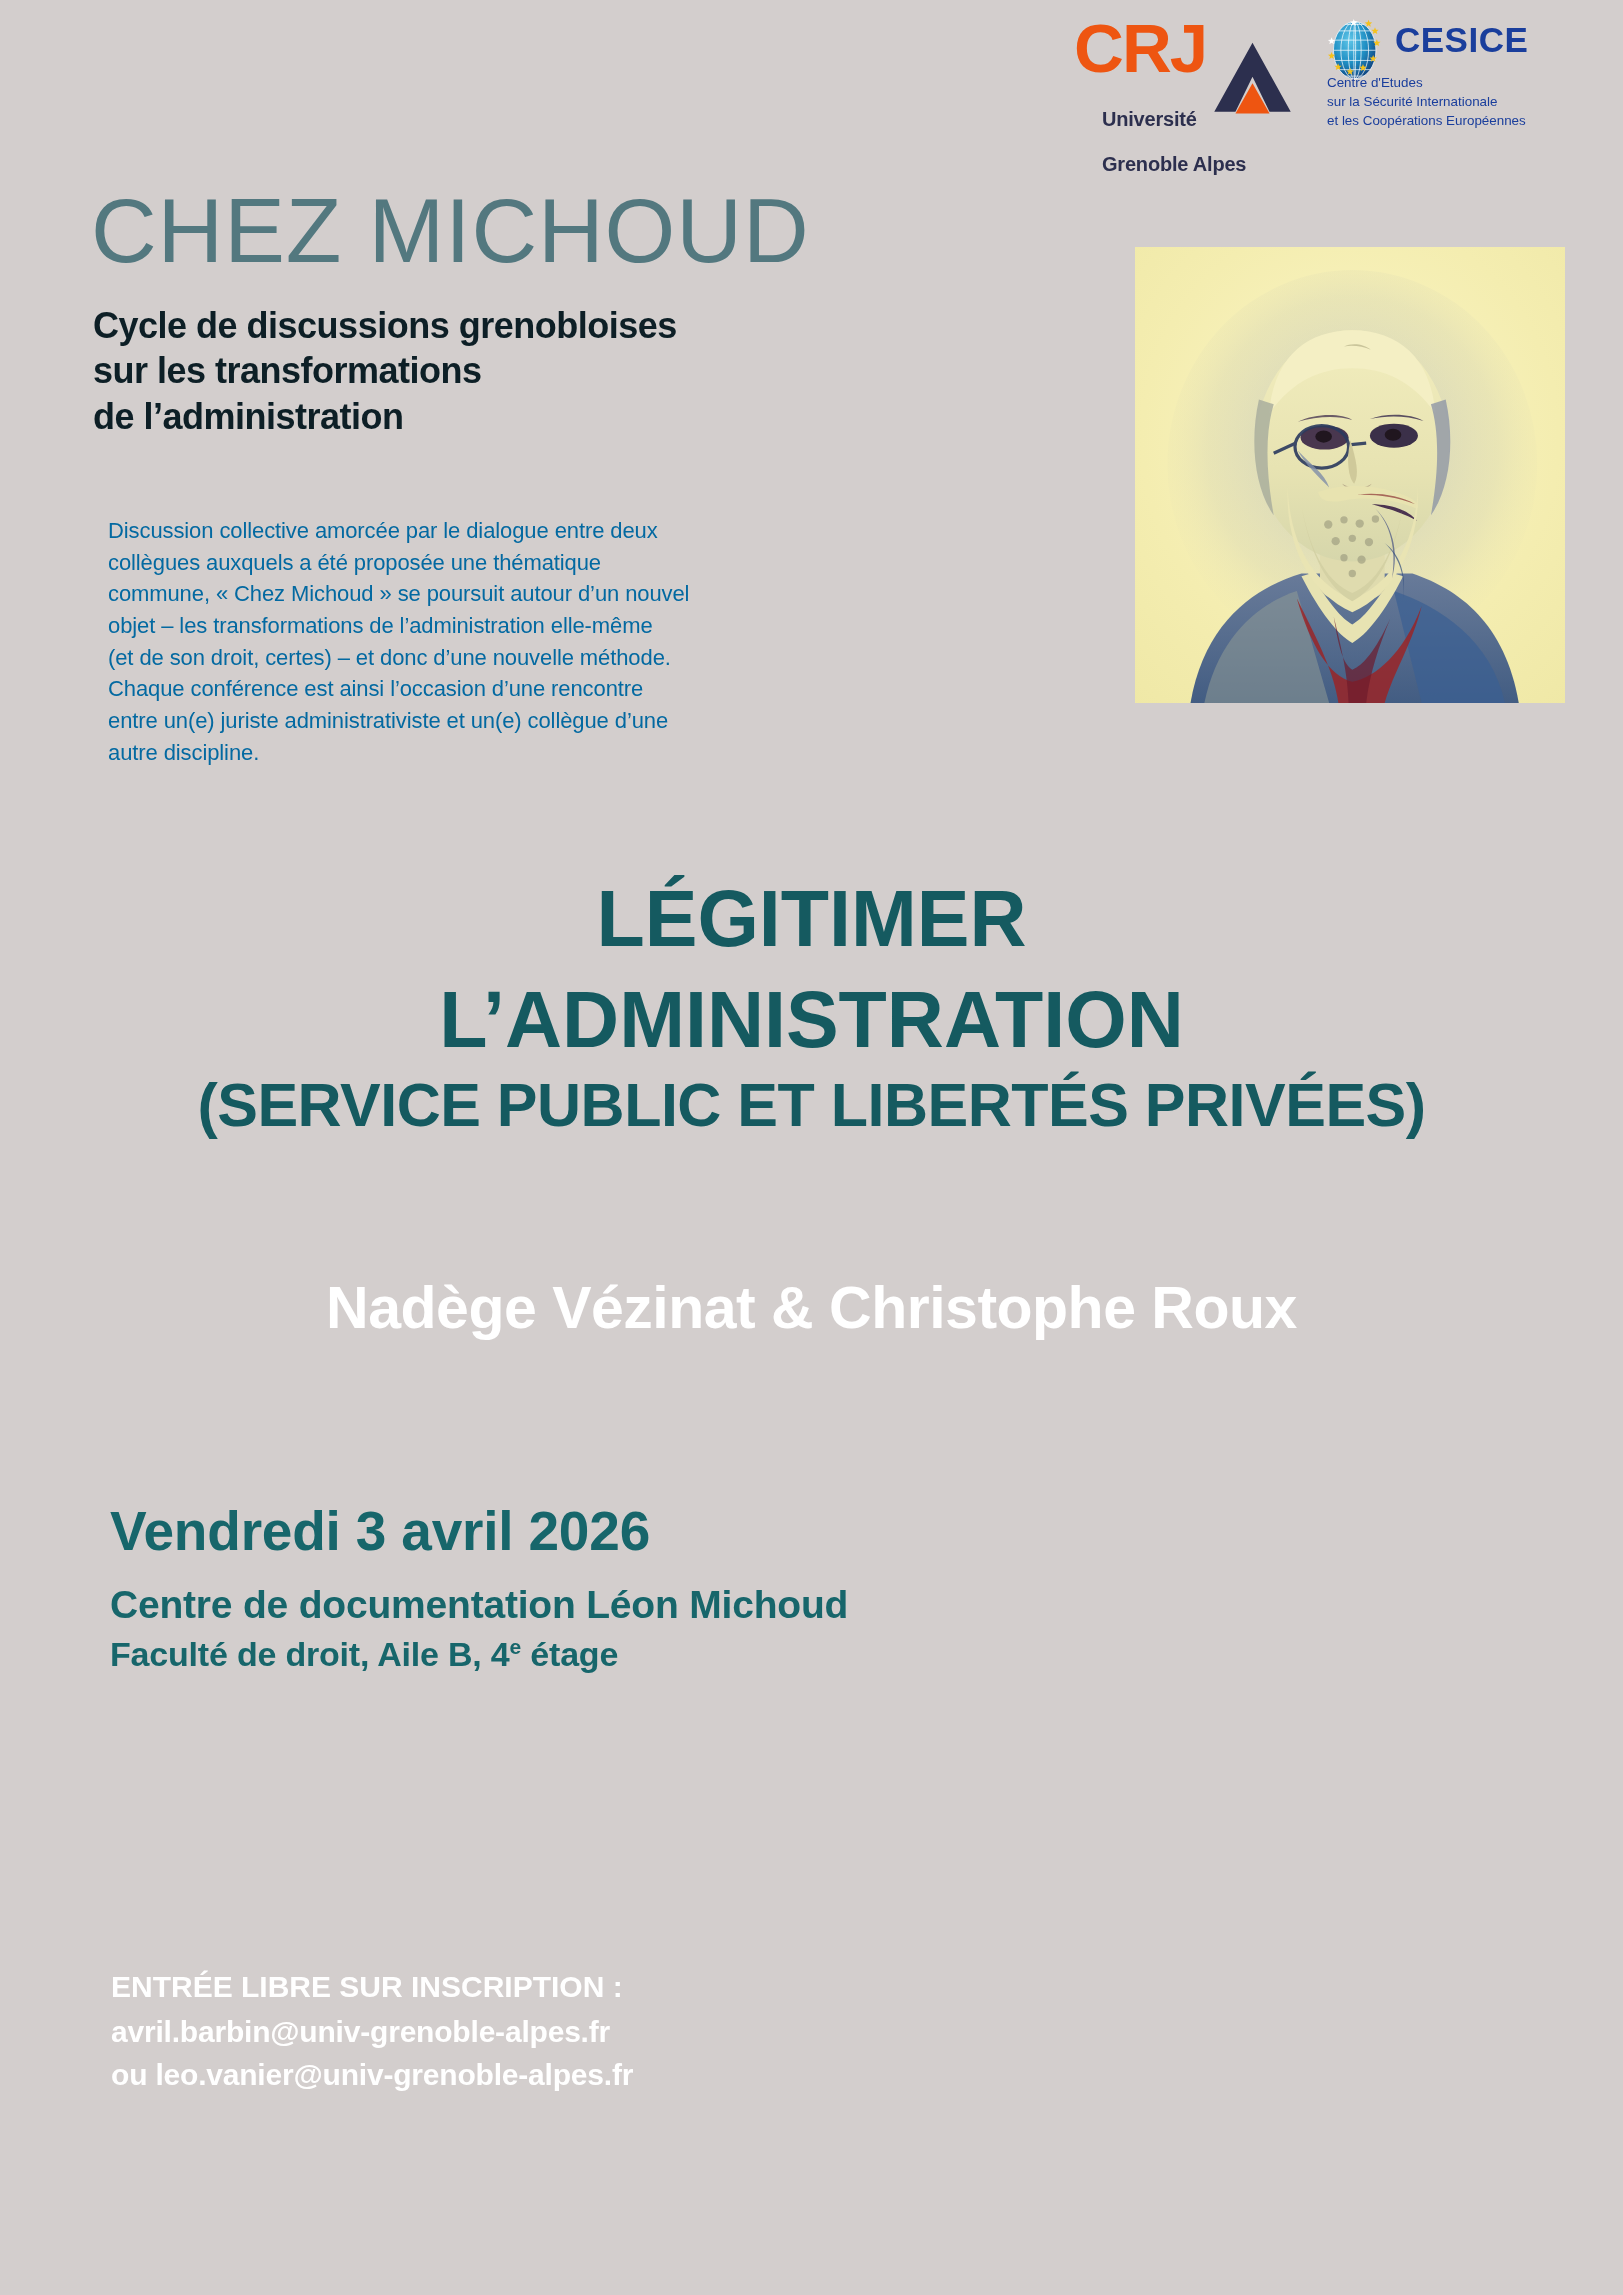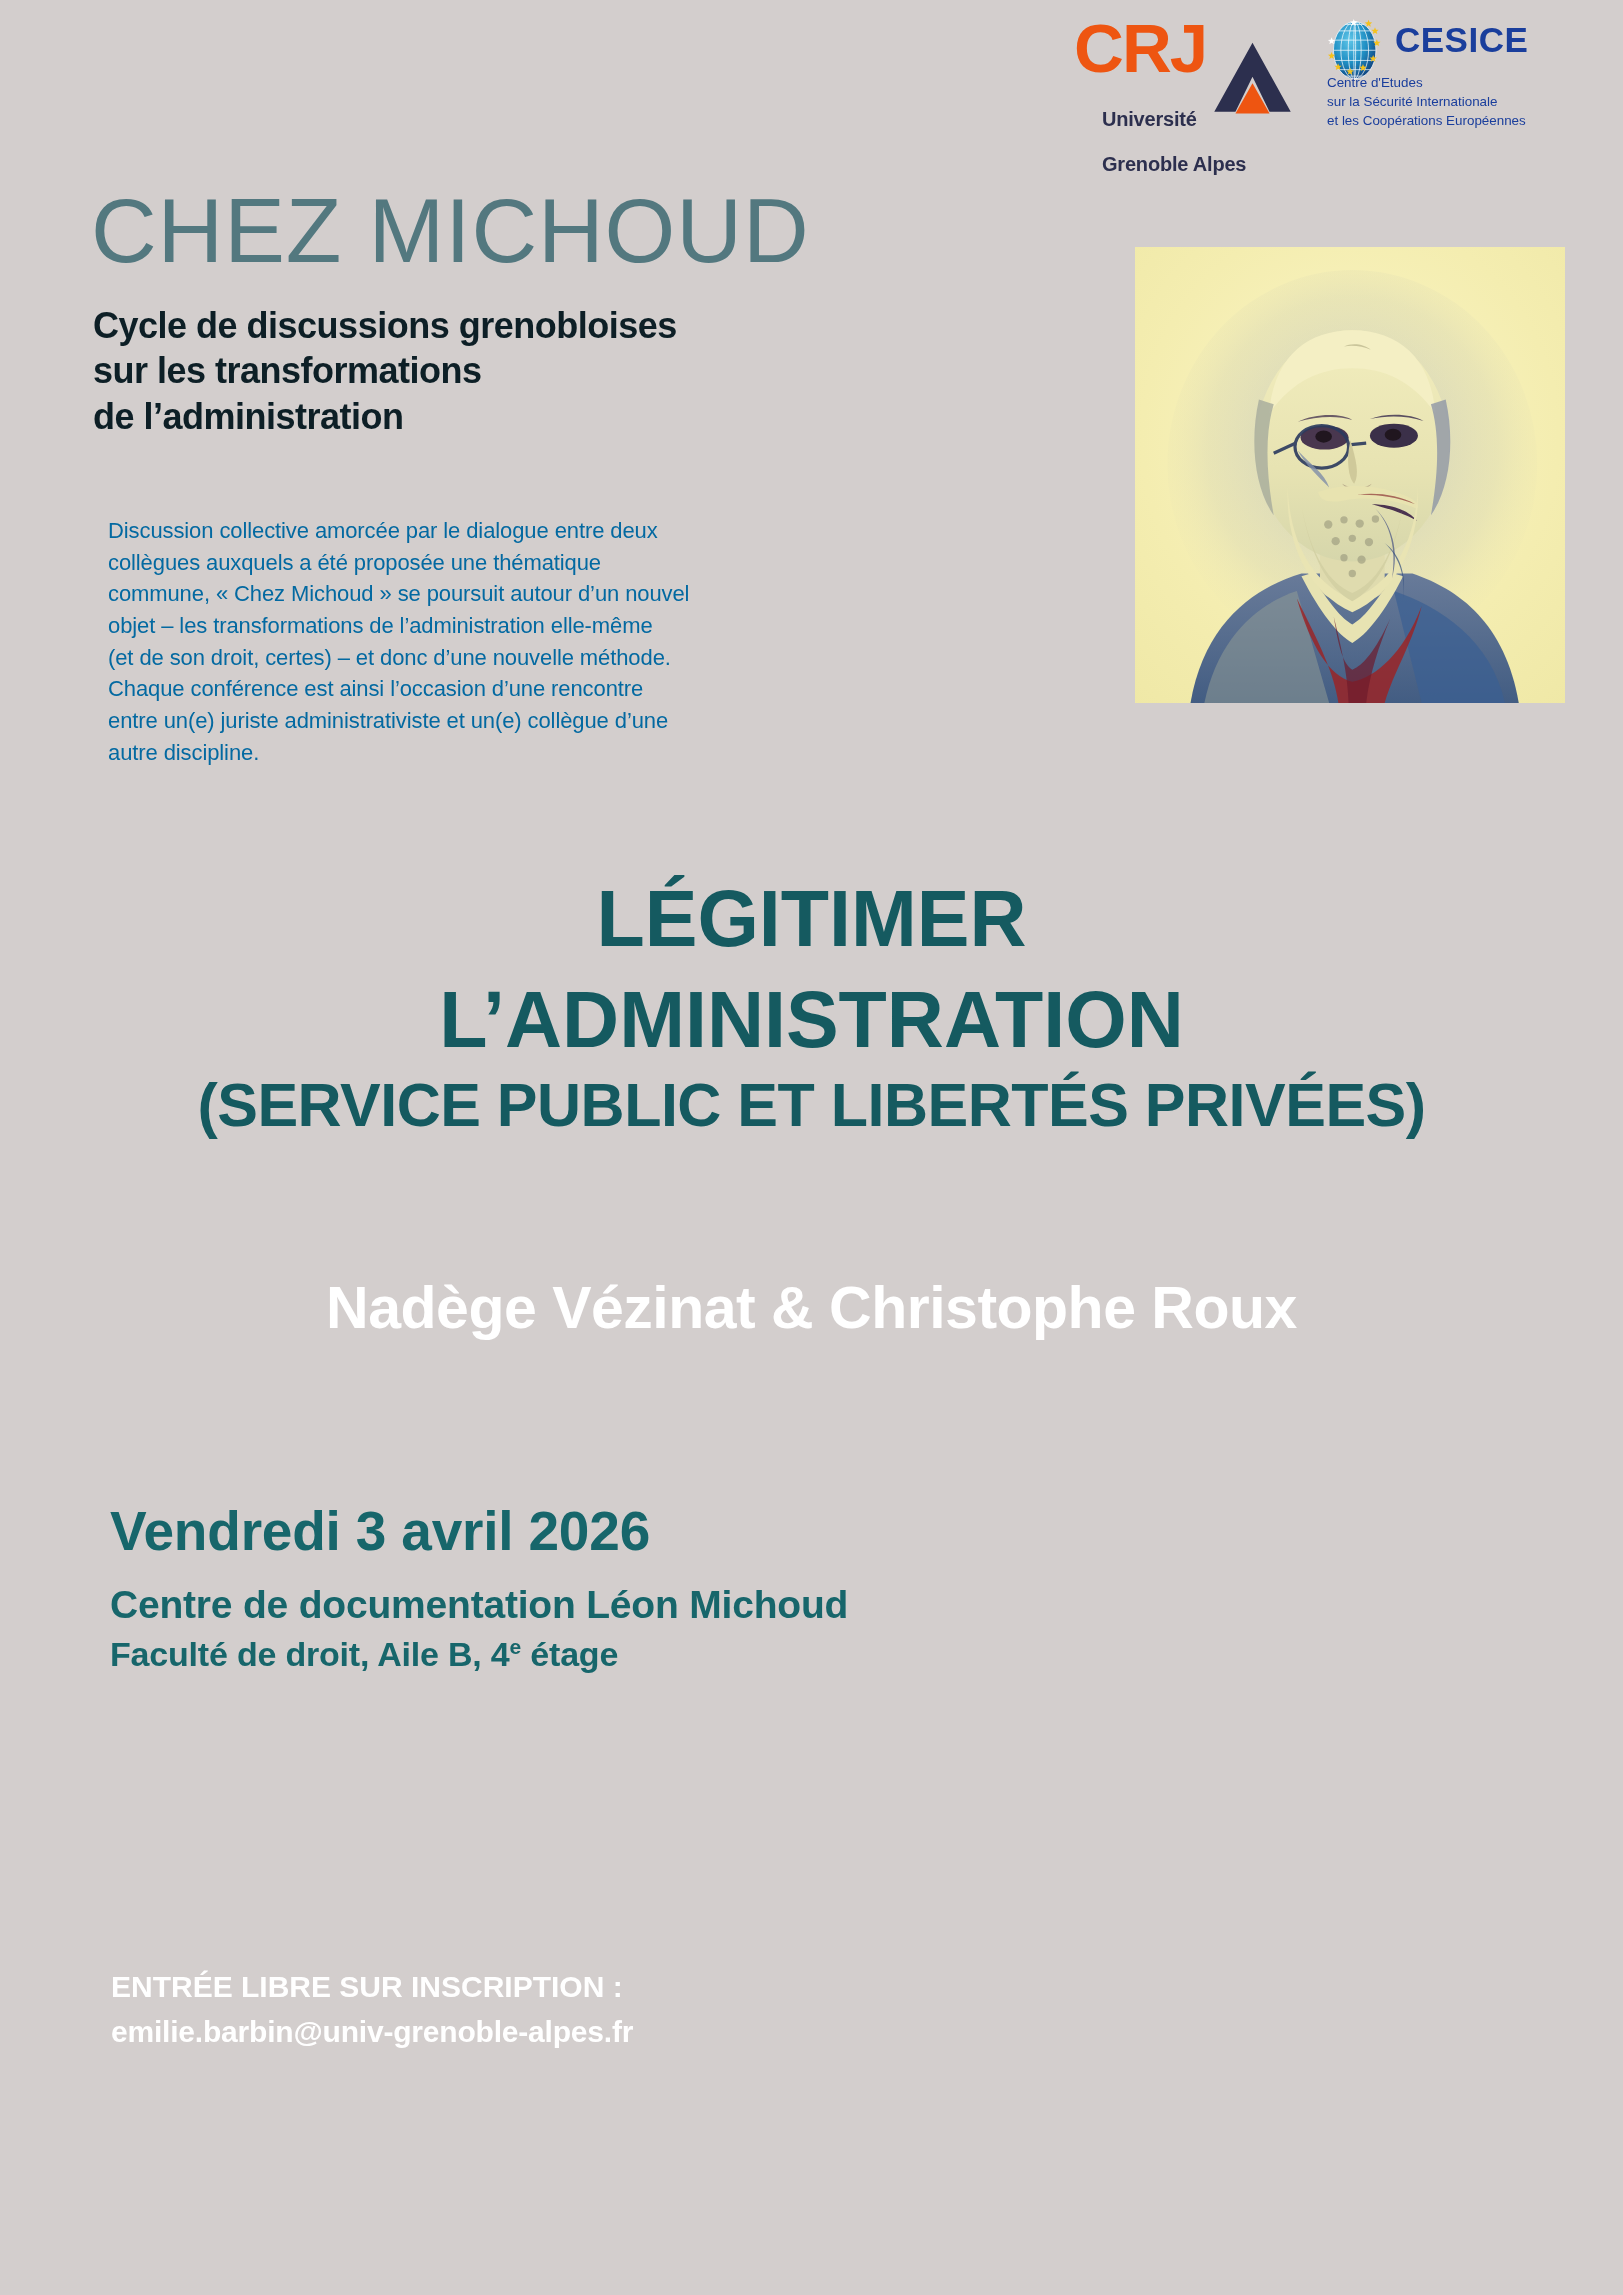--- a/index.html
+++ b/index.html
@@ -438,17 +438,18 @@
   <div class="speakers">Nadège Vézinat &amp; Christophe Roux</div>
 
   <div class="details">
     <span class="d-date">Vendredi 3 avril 2026</span>
     <span class="d-place1">Centre de documentation Léon Michoud</span>
     <span class="d-place2"><span>Faculté de droit, Aile B, 4</span><sup>e</sup><span> étage</span></span>
   </div>
 
   <div class="registration">
     <span class="r-line1">ENTRÉE LIBRE SUR INSCRIPTION :</span>
-    <span class="r-line2">emilie.barbin@univ-grenoble-alpes.fr</span>
+    <span class="r-line2">avril.barbin@univ-grenoble-alpes.fr</span>
+    <span class="r-line3">ou leo.vanier@univ-grenoble-alpes.fr</span>
   </div>
 
 </div>
 
 
 </body></html>

